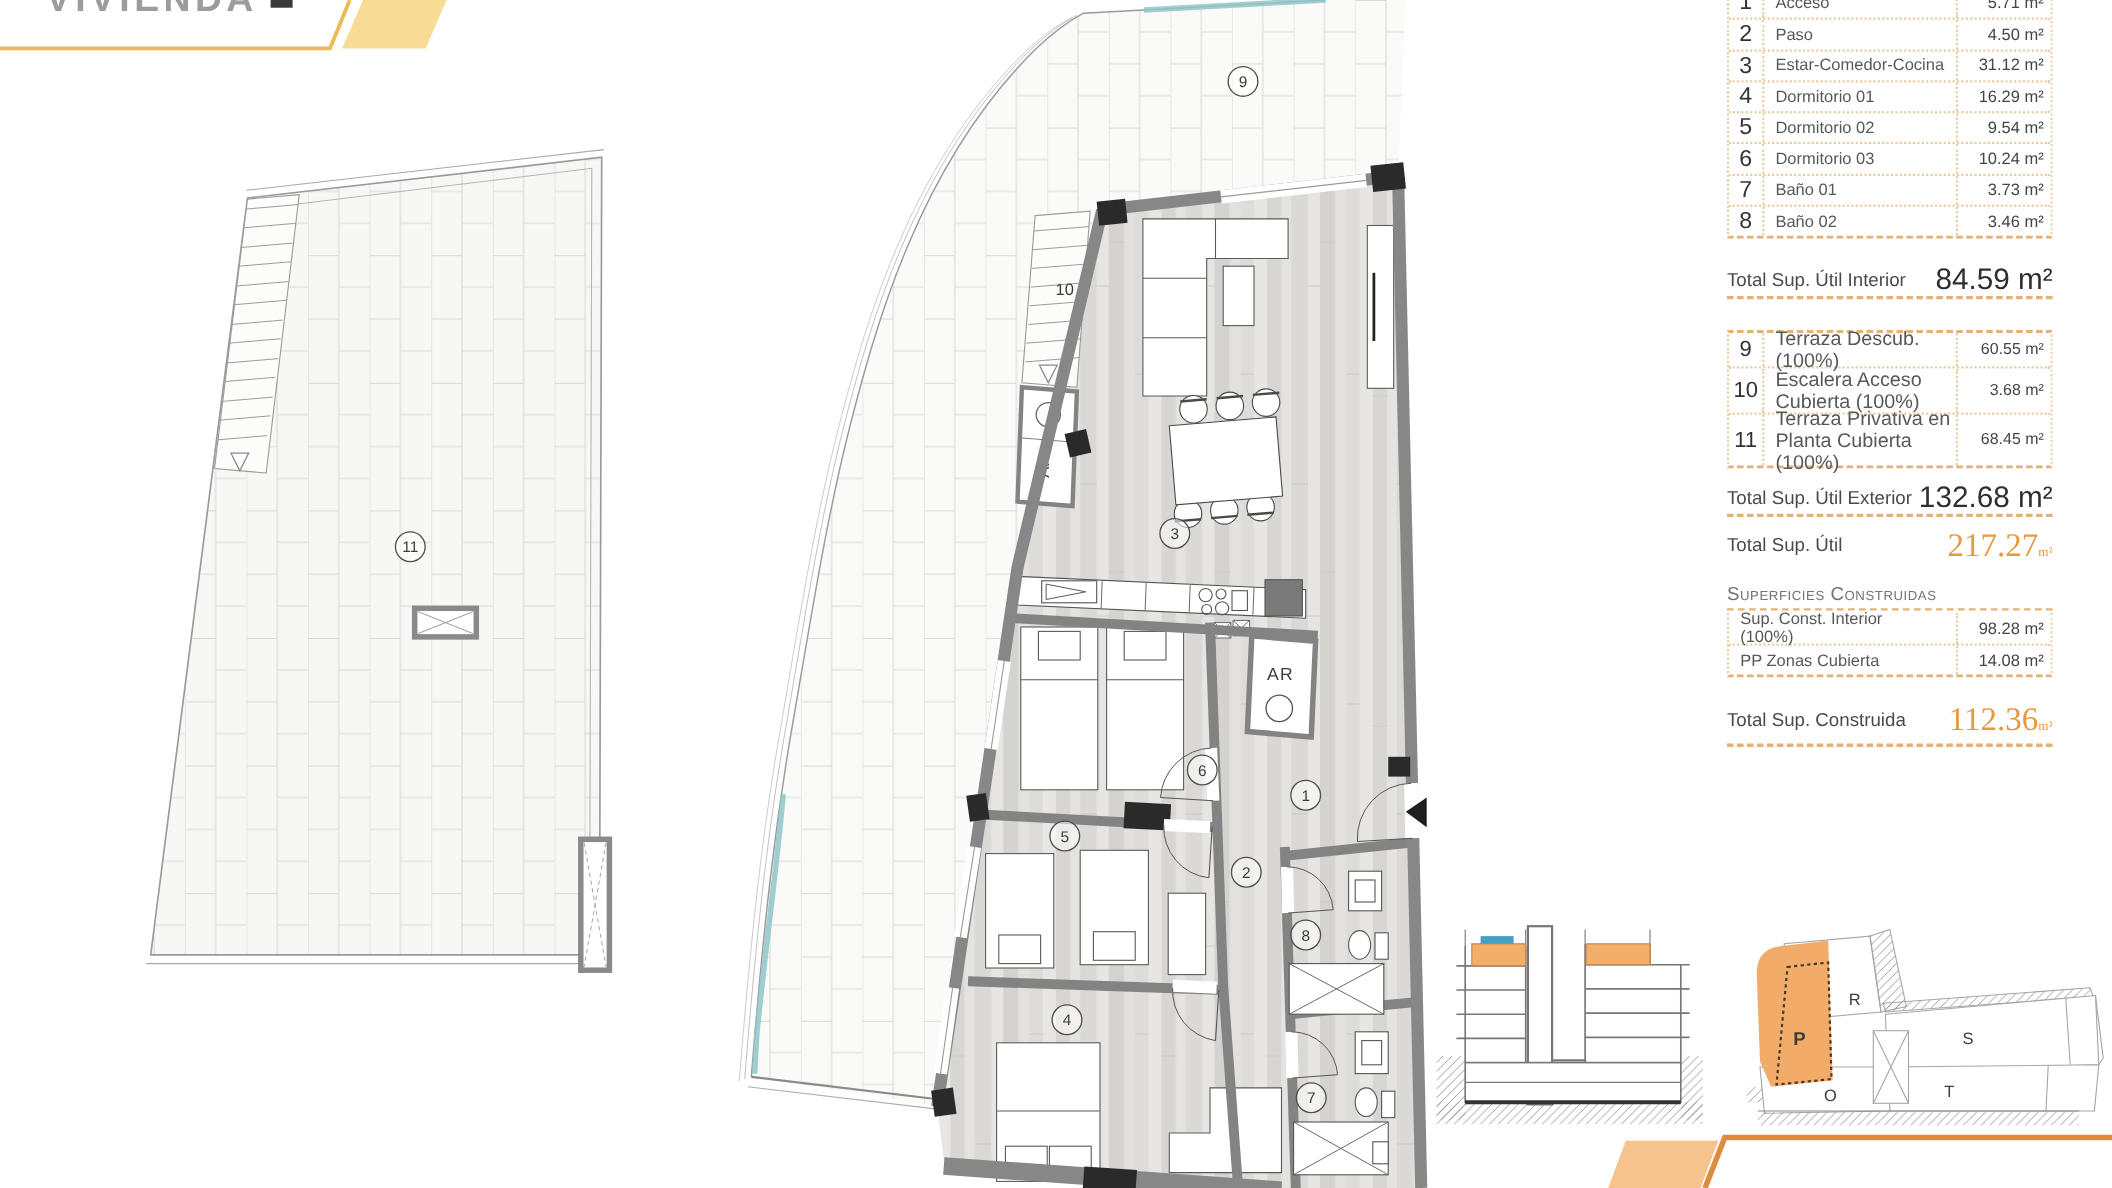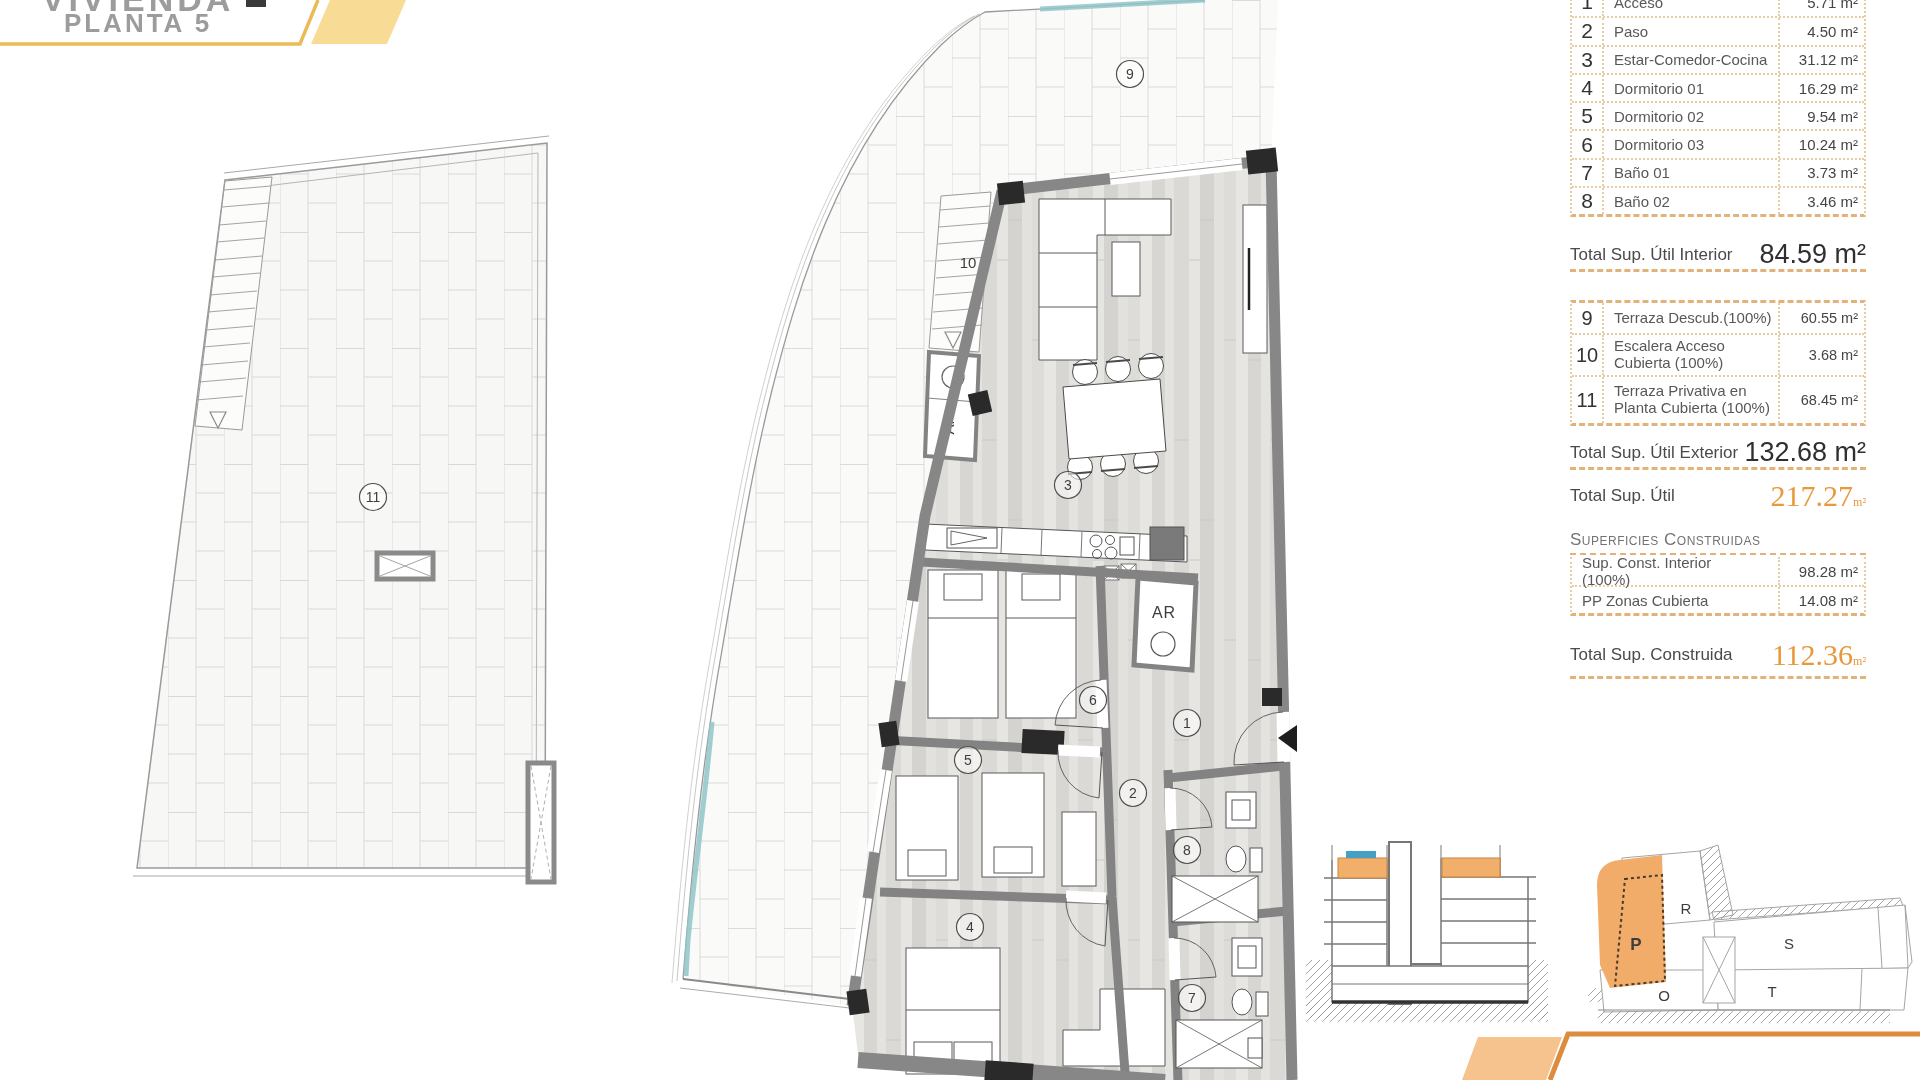--- a/index.html
+++ b/index.html
@@ -18,21 +18,21 @@
 
   
   .panel{position:absolute;left:1570px;width:296px;z-index:3;box-sizing:border-box;}
   .t-table{border-left:2px dotted #e8cda4;border-right:2px dotted #e8cda4;}
   .t-row{display:flex;align-items:center;box-sizing:border-box;}
   .t-row + .t-row{border-top:2px dotted #e8cda4;}
   .t-num{width:30px;text-align:center;font-size:21px;color:#333;flex:none;}
   .t-num.sm{font-size:20px;}
   .t-name{flex:1;font-size:15px;color:#585858;padding-left:10px;border-left:2px dotted #e8cda4;
           align-self:stretch;display:flex;align-items:center;}
-  .t-name.sm{font-size:15px;line-height:1.12;}
+  .t-name.sm{font-size:18px;line-height:1.12;}
   .t-area{width:86px;text-align:right;font-size:15px;color:#454545;padding-right:6px;
           border-left:2px dotted #e8cda4;align-self:stretch;display:flex;align-items:center;justify-content:flex-end;flex:none;box-sizing:border-box;}
   .t-area.sm{font-size:14.5px;}
   #rooms-table{top:-12px;border-bottom:3px dashed #e3b27a;}
   #rooms-table .t-row{height:28.3px;}
   #ext-table{top:300px;border-top:3px dashed #e3b27a;border-bottom:3px dashed #e3b27a;}
 
   .total-row{display:flex;align-items:center;justify-content:space-between;}
   .total-label{font-size:17px;color:#4a4a4a;}
   .total-value{font-size:27px;color:#2f2f2f;}
@@ -387,21 +387,20 @@
   </g>
   <g>
     <path d="M1920,1034 L1568,1034 L1550,1080" stroke="#DD8B3D" stroke-width="5" fill="none"></path>
     <polygon points="1478,1037 1562,1037 1546,1080 1462,1080" fill="#F6C28E"></polygon>
   </g>
 </svg>
 
 <div id="title-block">
   <div id="title-line1">VIVIENDA</div>
   <div id="title-badge"></div>
-  <div id="title-line2">PLANTA 5</div>
 </div>
 
 <div id="rooms-table" class="panel t-table">
   <div class="t-row">
     <div class="t-num">1</div>
     <div class="t-name">Acceso</div>
     <div class="t-area">5.71 m²</div>
   </div>
   <div class="t-row">
     <div class="t-num">2</div>

